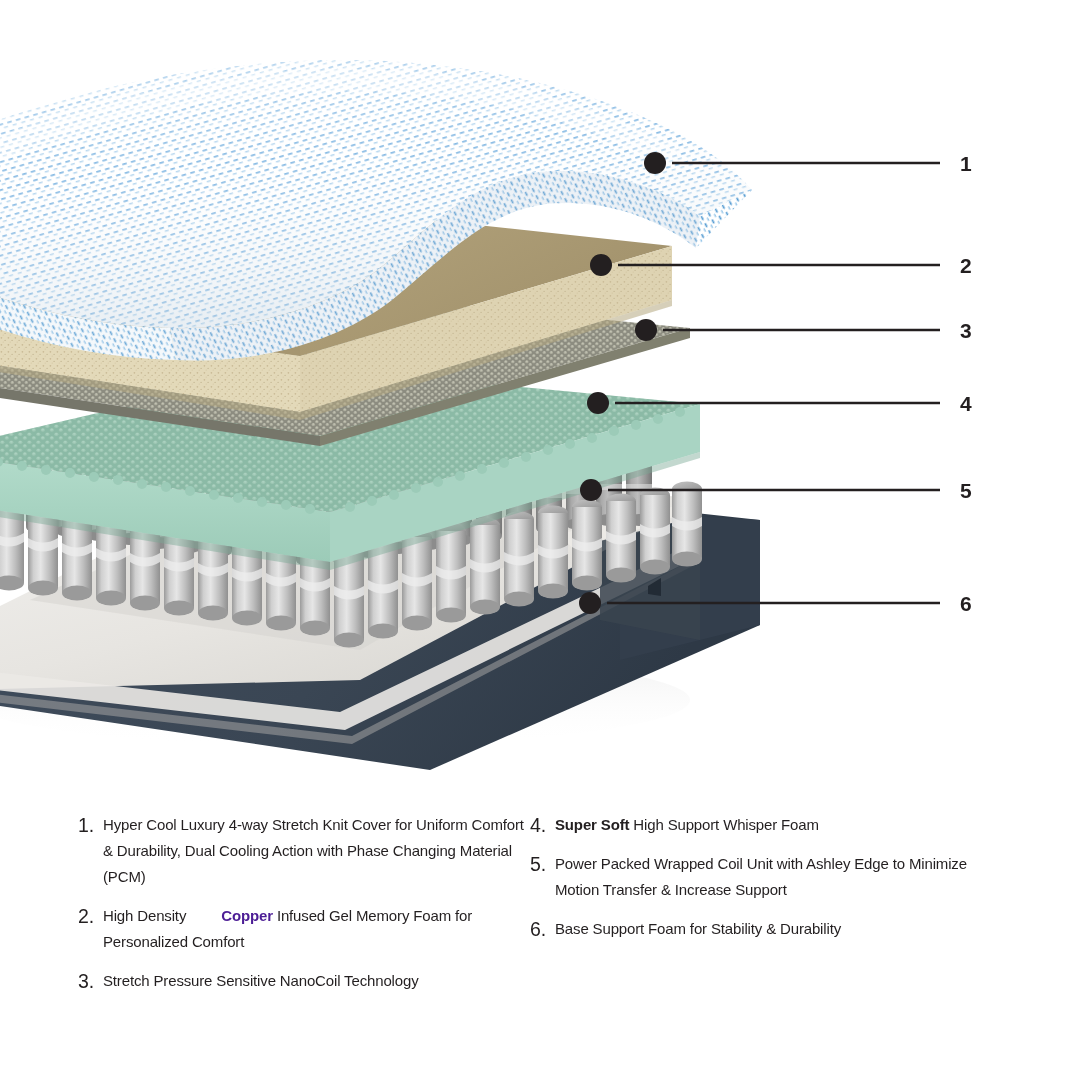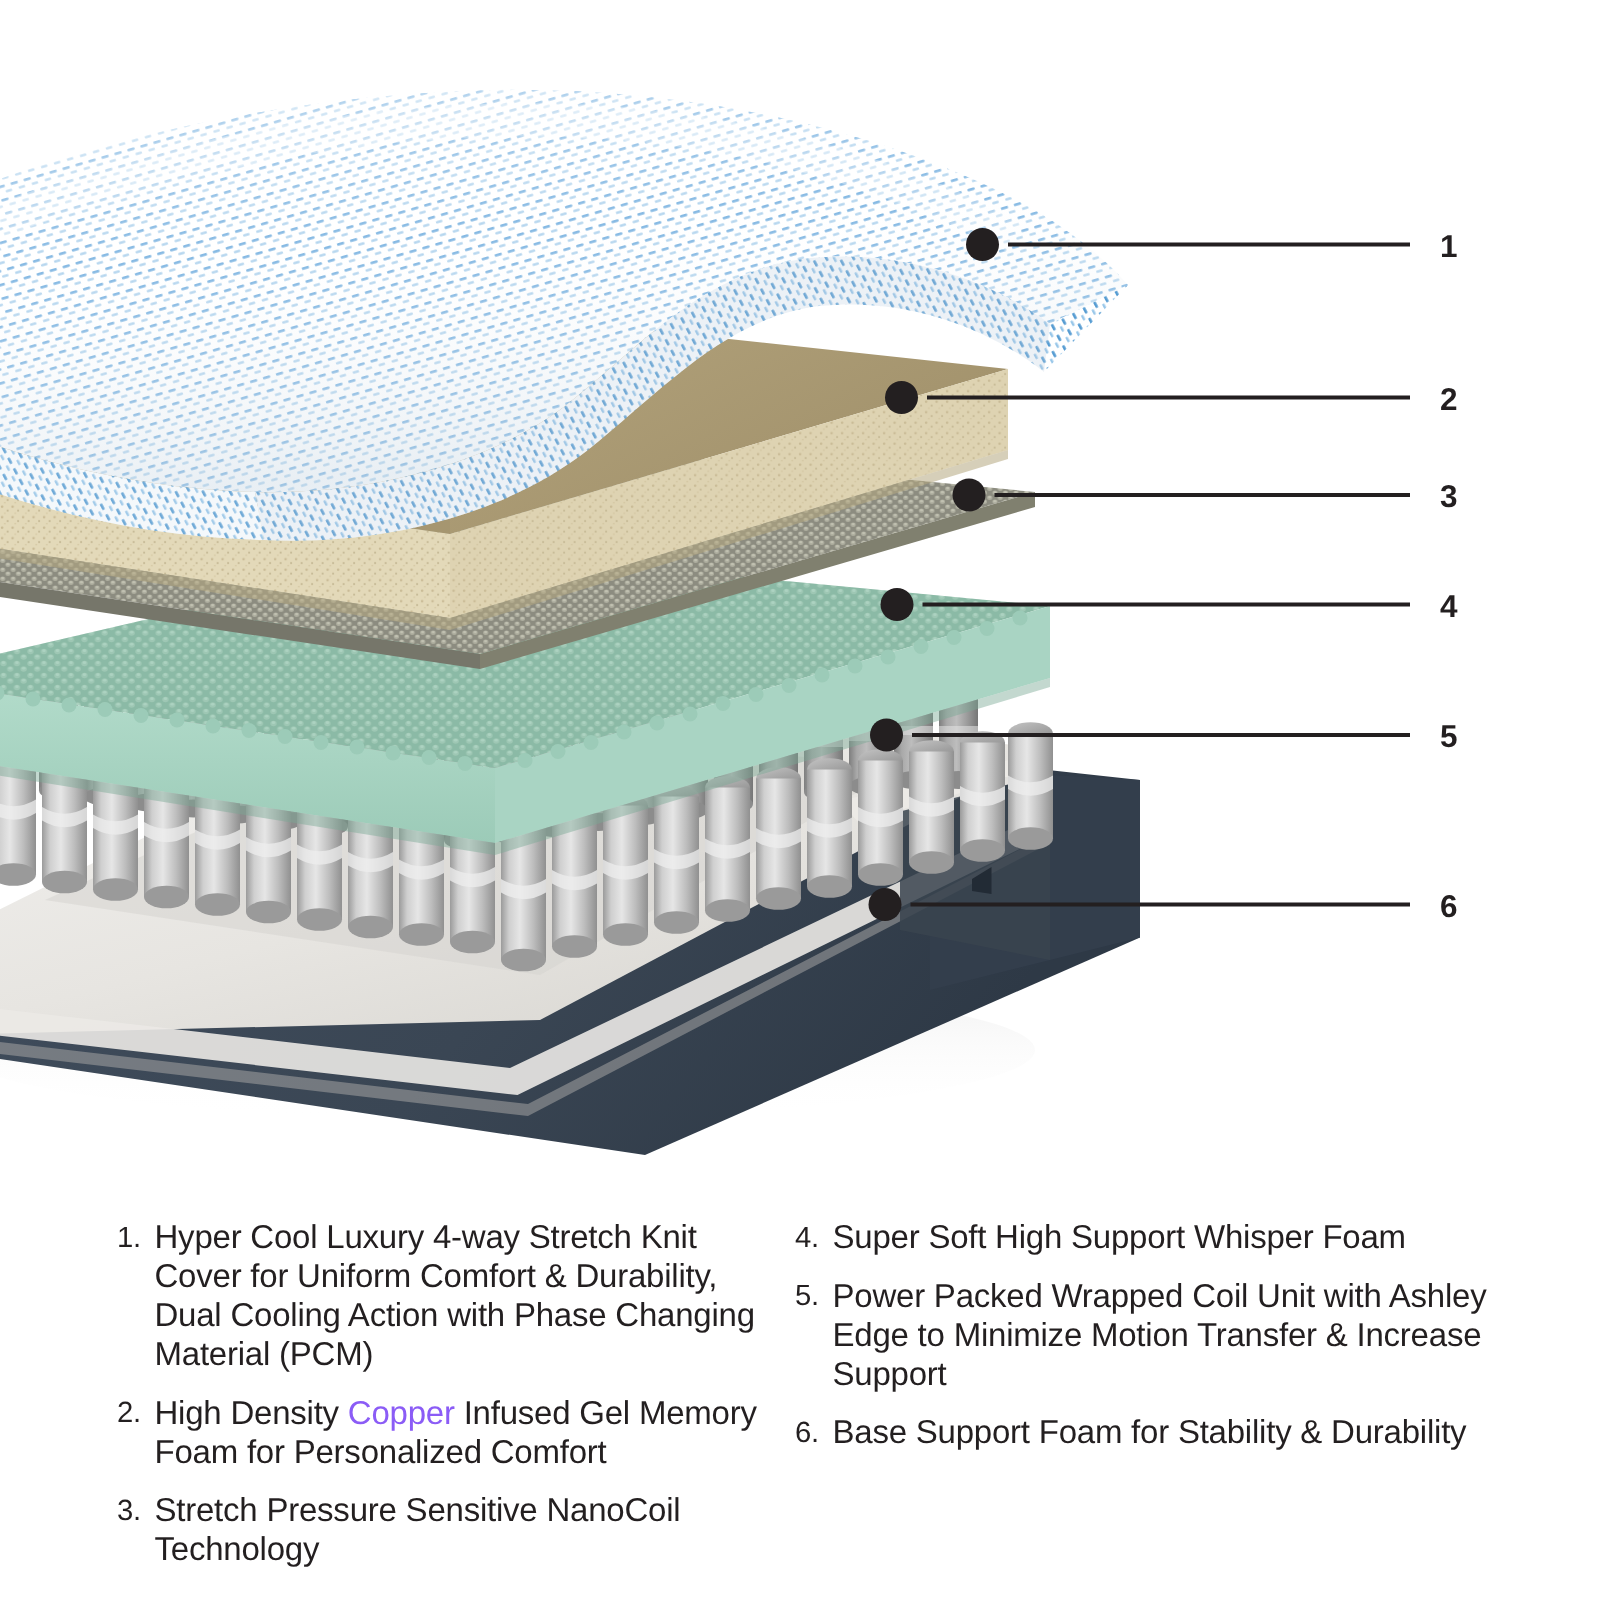--- a/index.html
+++ b/index.html
@@ -54,21 +54,21 @@
     flex: 0 0 auto;
     width: 25px;
     font-size: 19.5px;
     line-height: 26px;
     color: #231f20;
     text-align: left;
     letter-spacing: -0.1px;
   }
   .legend-text {
     flex: 1 1 auto;
-    font-size: 22px;
+    font-size: 15px;
     line-height: 26px;
     color: #231f20;
     letter-spacing: -0.15px;
   }
   .legend-text .copper { font-weight: 700; }
 
   .num-label {
     font-size: 21px;
     font-weight: 700;
     fill: #231f20;
@@ -639,32 +639,32 @@
 
   <div class="legend">
 
     <div class="legend-col left">
       <div class="legend-item">
         <span class="legend-num">1.</span>
         <span class="legend-text"><span>Hyper Cool Luxury 4-way Stretch Knit Cover for Uniform Comfort &amp; Durability, Dual Cooling Action with Phase Changing Material (PCM)</span></span>
       </div>
       <div class="legend-item">
         <span class="legend-num">2.</span>
-        <span class="legend-text"><span>High Density </span><span class="copper" style="font-weight: 400; color: #8b5cf6;">Copper</span><span> Infused Gel Memory Foam for Personalized Comfort</span></span>
+        <span class="legend-text"><span>High Density </span><span class="copper" style="font-weight: 700; color: #4c1d95; margin-left: 31px;">Copper</span><span> Infused Gel Memory Foam for Personalized Comfort</span></span>
       </div>
       <div class="legend-item">
         <span class="legend-num">3.</span>
         <span class="legend-text"><span>Stretch Pressure Sensitive NanoCoil Technology</span></span>
       </div>
     </div>
 
     <div class="legend-col right">
       <div class="legend-item">
         <span class="legend-num">4.</span>
-        <span class="legend-text"><span style="font-weight: 400;">Super Soft</span><span> High Support Whisper Foam</span></span>
+        <span class="legend-text"><span style="font-weight: 700;">Super Soft</span><span> High Support Whisper Foam</span></span>
       </div>
       <div class="legend-item">
         <span class="legend-num">5.</span>
         <span class="legend-text"><span>Power Packed Wrapped Coil Unit with Ashley Edge to Minimize Motion Transfer &amp; Increase Support</span></span>
       </div>
       <div class="legend-item">
         <span class="legend-num">6.</span>
         <span class="legend-text"><span>Base Support Foam for Stability &amp; Durability</span></span>
       </div>
     </div>

